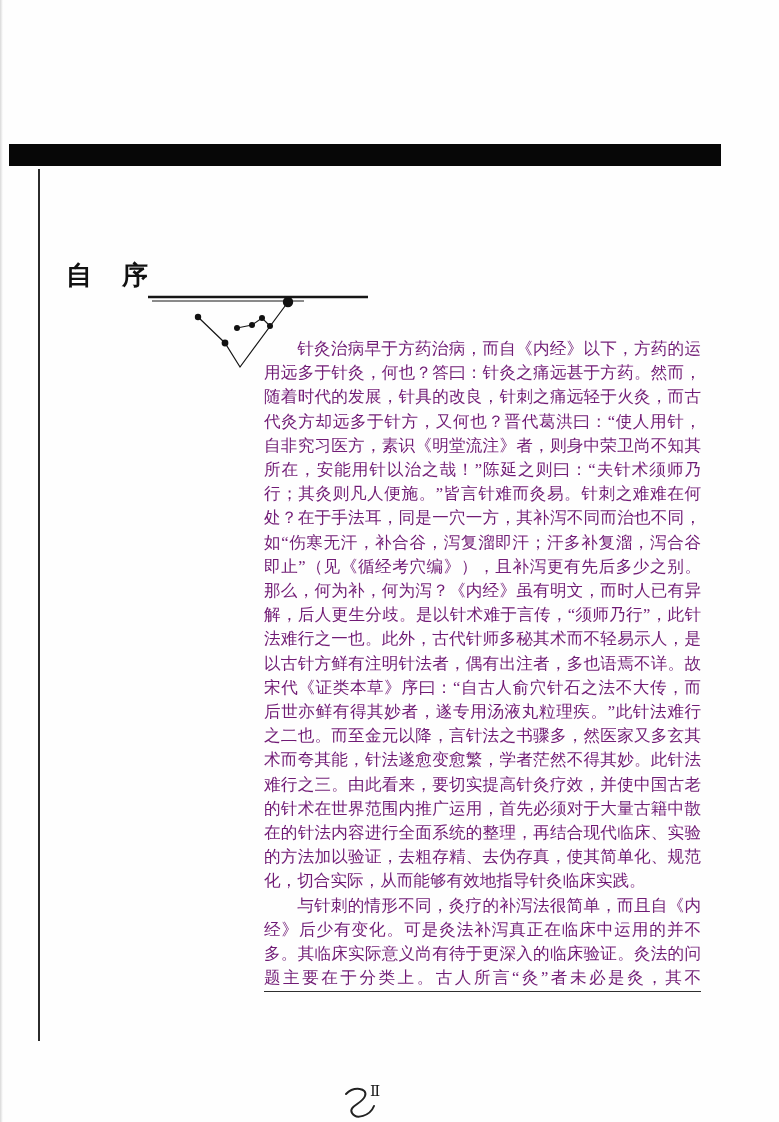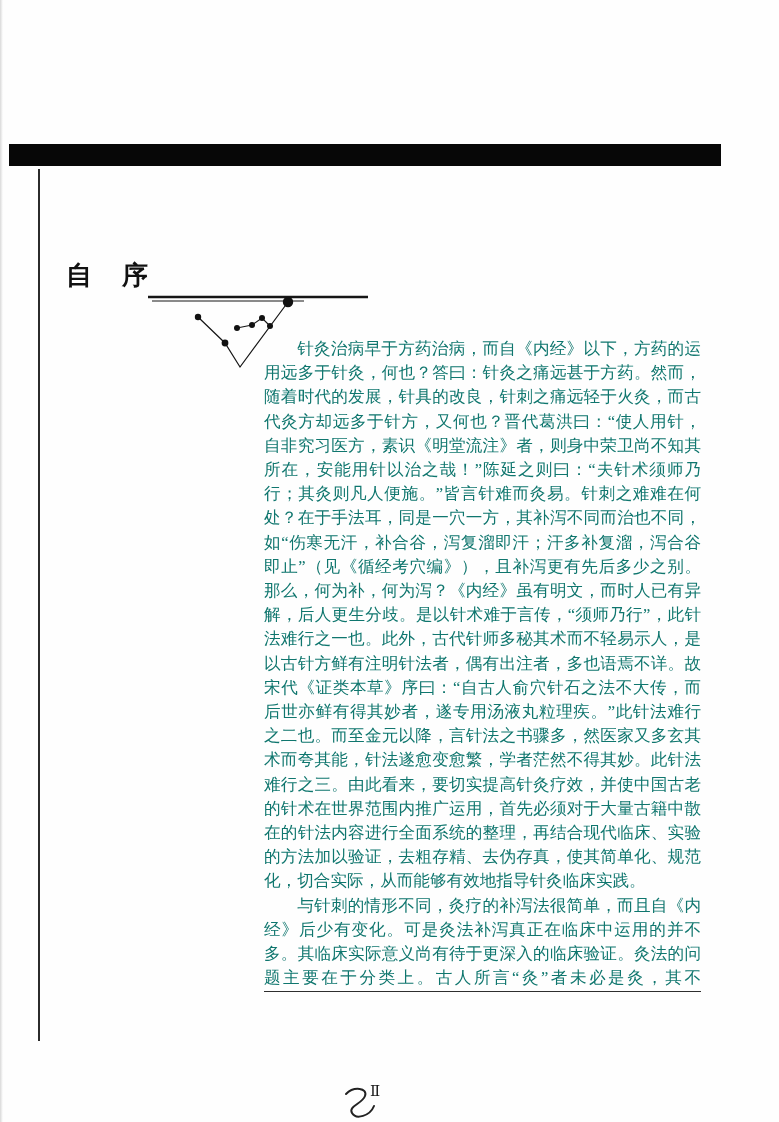--- a/index.html
+++ b/index.html
@@ -52,21 +52,21 @@
   .body-text {
     position: absolute;
     left: 264px; top: 337px;
     width: 437px;
     height: 656px;
     overflow: hidden;
     font-size: 16.6px;
     line-height: 24.2px;
     text-align: justify;
     text-justify: inter-character;
-    color: #0f766e;
+    color: #701a75;
   }
   .body-text p {
     margin: 0;
     text-indent: 2em;
   }
   .bottom-rule {
     position: absolute;
     left: 264px; top: 991px;
     width: 437px; height: 1px;
     background: #2e2e2e;

